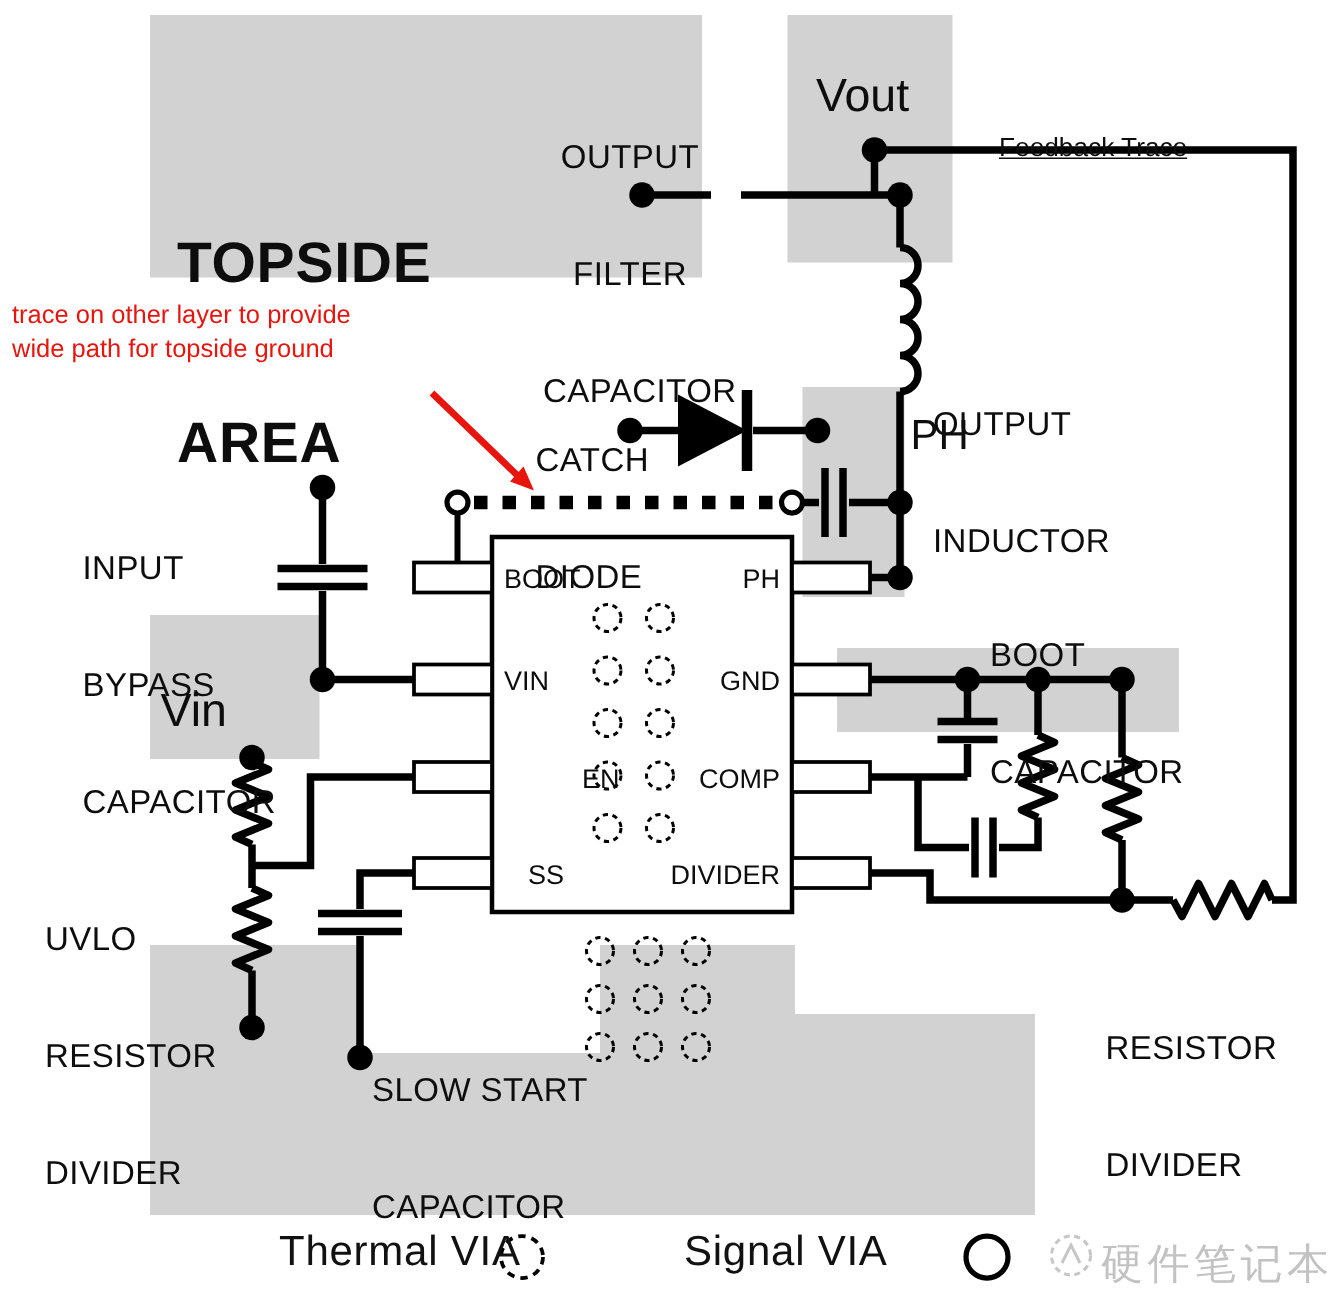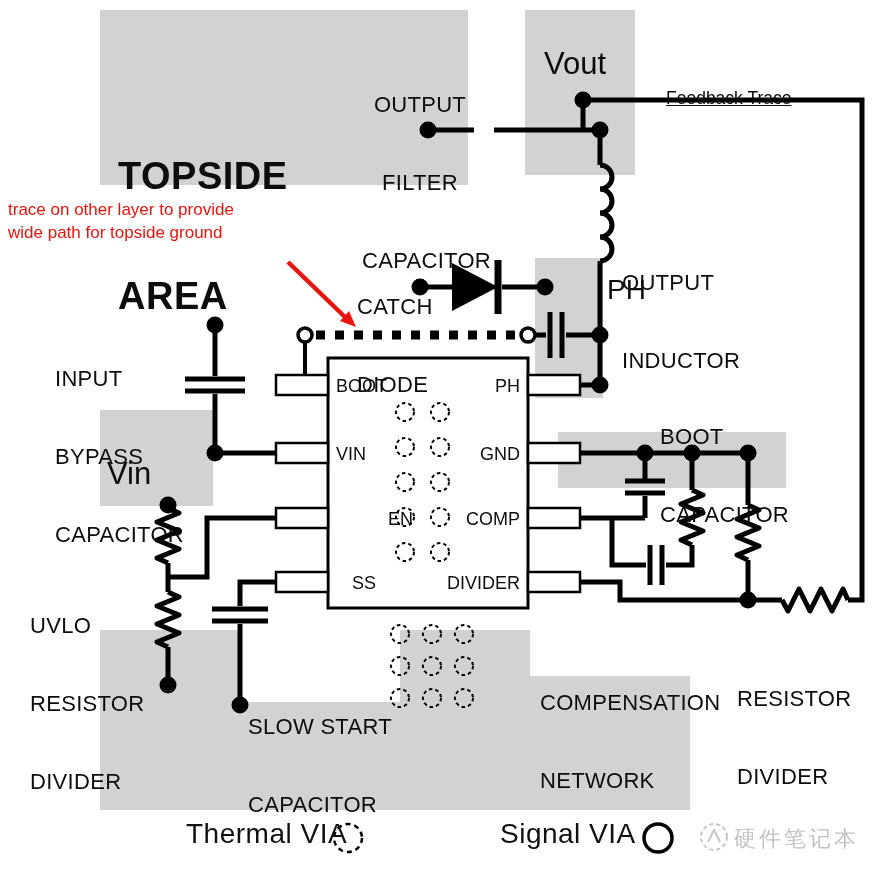--- a/index.html
+++ b/index.html
@@ -11,21 +11,21 @@
   .lbl-big{font-size:38px;line-height:40px;font-weight:700;letter-spacing:.5px;}
   .lbl-rail{font-size:31px;font-weight:400;}
   .lbl-ph{font-size:28px;font-weight:400;}
   .lbl-feedback{font-size:17.5px;font-weight:400;}
   .lbl-center{text-align:center;}
   .annotation{position:absolute;left:8px;top:198px;color:#e8150f;font-size:17px;
               line-height:23px;font-weight:400;}
   .pin-lbl{position:absolute;font-size:18px;color:#0d0d0d;white-space:pre;}
   .pin-right{left:408px;width:112px;text-align:right;}
   .legend-lbl{position:absolute;top:818px;font-size:28px;color:#111;font-weight:400;letter-spacing:.5px;}
-  .watermark{position:absolute;left:734px;top:824px;font-size:22px;color:#c2c2c2;
+  .watermark{position:absolute;left:734px;top:824px;font-size:28px;color:#c2c2c2;
              letter-spacing:3px;}
 </style>
 </head>
 <body>
 
 <div id="stage">
 
 <svg id="wiring" width="890" height="870" viewBox="0 0 890 870">
 
   <defs>
@@ -216,24 +216,20 @@
     <div>UVLO</div>
     <div>RESISTOR</div>
     <div>DIVIDER</div>
   </div>
 
   <div class="lbl lbl-s" style="left:248px;top:644px;">
     <div>SLOW START</div>
     <div>CAPACITOR</div>
   </div>
 
-  <div class="lbl lbl-s" style="left:540px;top:620px;">
-    <div>COMPENSATION</div>
-    <div>NETWORK</div>
-  </div>
 
   <div class="lbl lbl-s" style="left:737px;top:616px;">
     <div>RESISTOR</div>
     <div>DIVIDER</div>
   </div>
 
   <div class="annotation">
     <div>trace  on other layer to provide</div>
     <div>wide path for topside ground</div>
   </div>
@@ -241,17 +237,17 @@
   <div class="pin-lbl" style="left:336px;top:376px;">BOOT</div>
   <div class="pin-lbl" style="left:336px;top:444px;">VIN</div>
   <div class="pin-lbl" style="left:340px;top:509px;margin-left:48px;">EN</div>
   <div class="pin-lbl" style="left:336px;top:573px;margin-left:16px;">SS</div>
   <div class="pin-lbl pin-right" style="top:376px;">PH</div>
   <div class="pin-lbl pin-right" style="top:444px;">GND</div>
   <div class="pin-lbl pin-right" style="top:509px;">COMP</div>
   <div class="pin-lbl pin-right" style="top:573px;">DIVIDER</div>
 
   <div class="legend-lbl" style="left:150px;margin-left:36px;">Thermal VIA</div>
-  <div class="legend-lbl" style="left:456px;margin-left:44px;">Signal VIA</div>
+  <div class="legend-lbl" style="left:456px;">Signal VIA</div>
 
   <div class="watermark">硬件笔记本</div>
 
 </div>
 
 </body></html>

